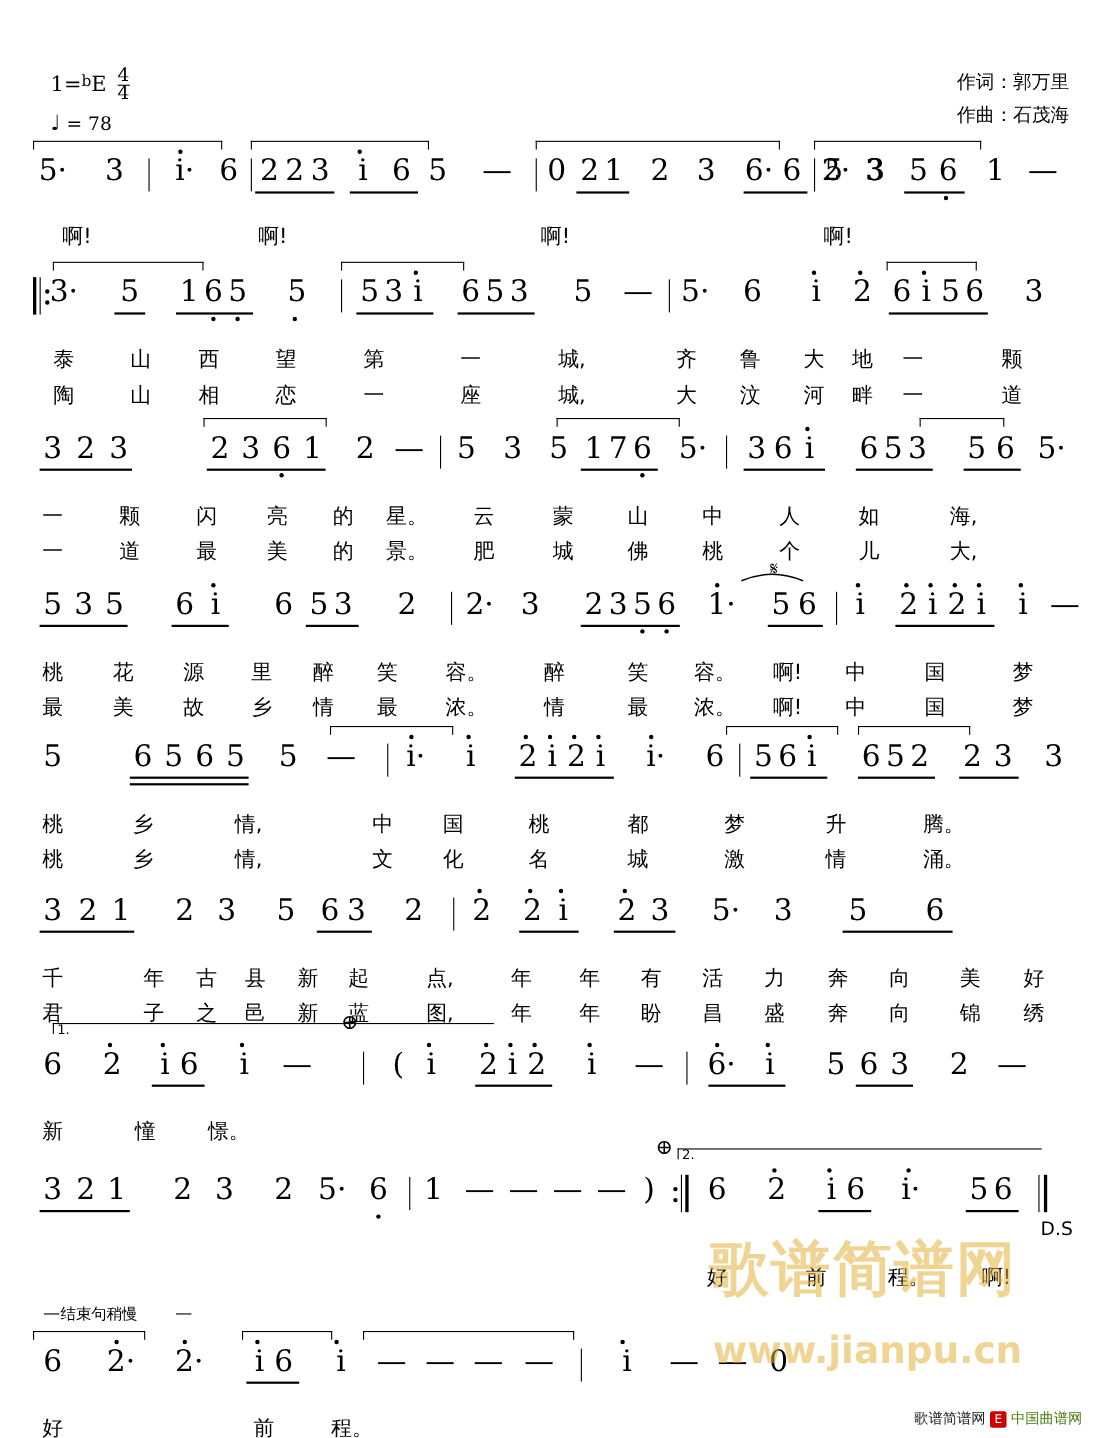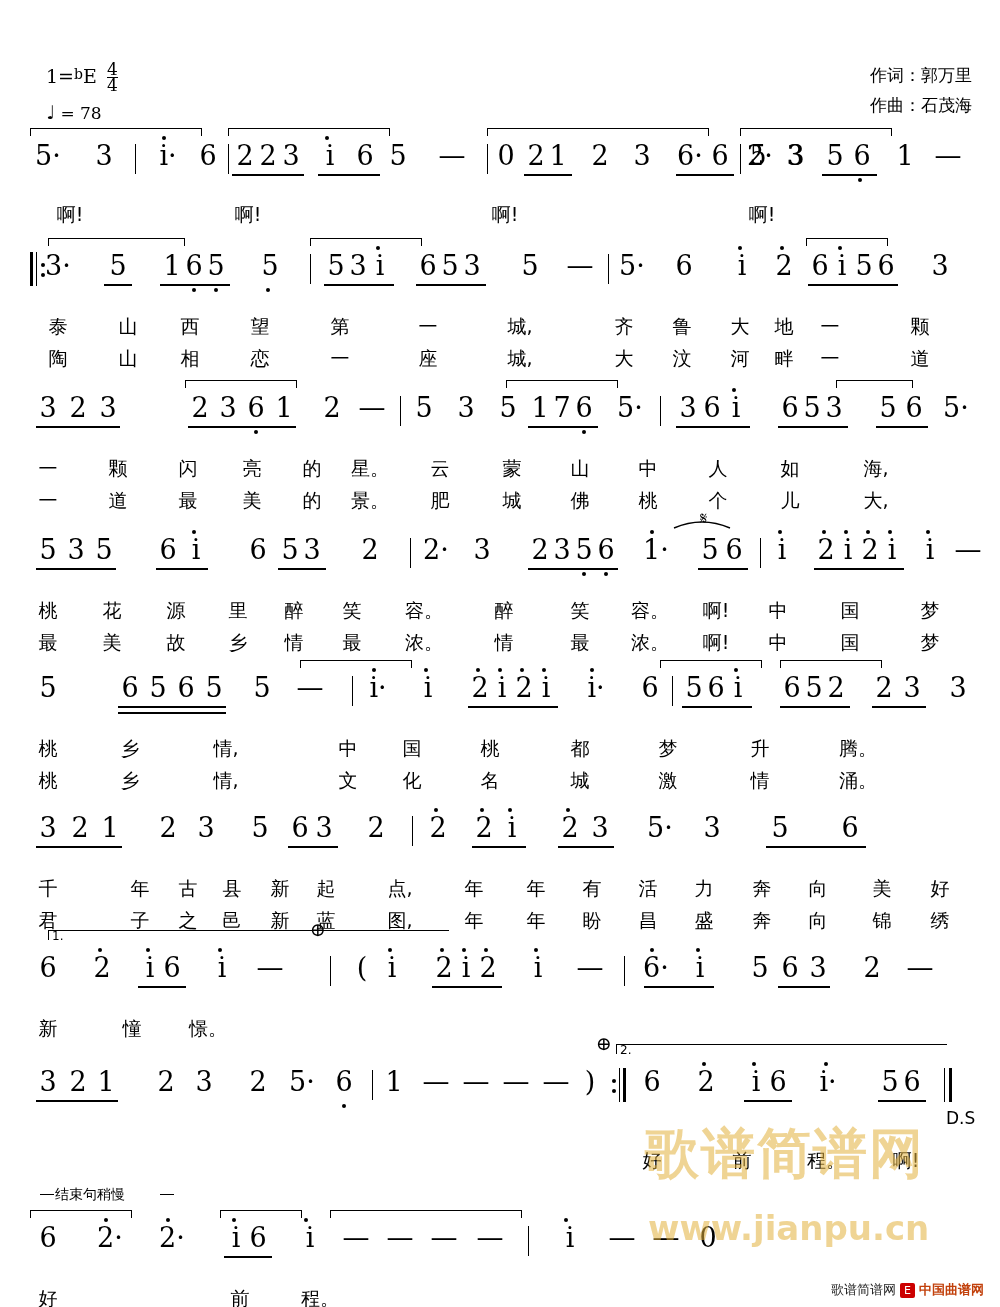--- a/index.html
+++ b/index.html
@@ -209,21 +209,21 @@
   .footer .logo {
     display: inline-block;
     width: 15px; height: 15px;
     background: #cc0000;
     color: #fff;
     font-size: 11px;
     line-height: 15px;
     text-align: center;
     border-radius: 2px;
   }
-  .footer .red { color: #c2410c; font-weight: bold; }
+  .footer .red { color: #4d7c0f; }
 </style>
 </head>
 <body>
 
 <div class="sheet">
 
 
   <div class="credits">
     <div>作词：郭万里</div>
     <div>作曲：石茂海</div>

